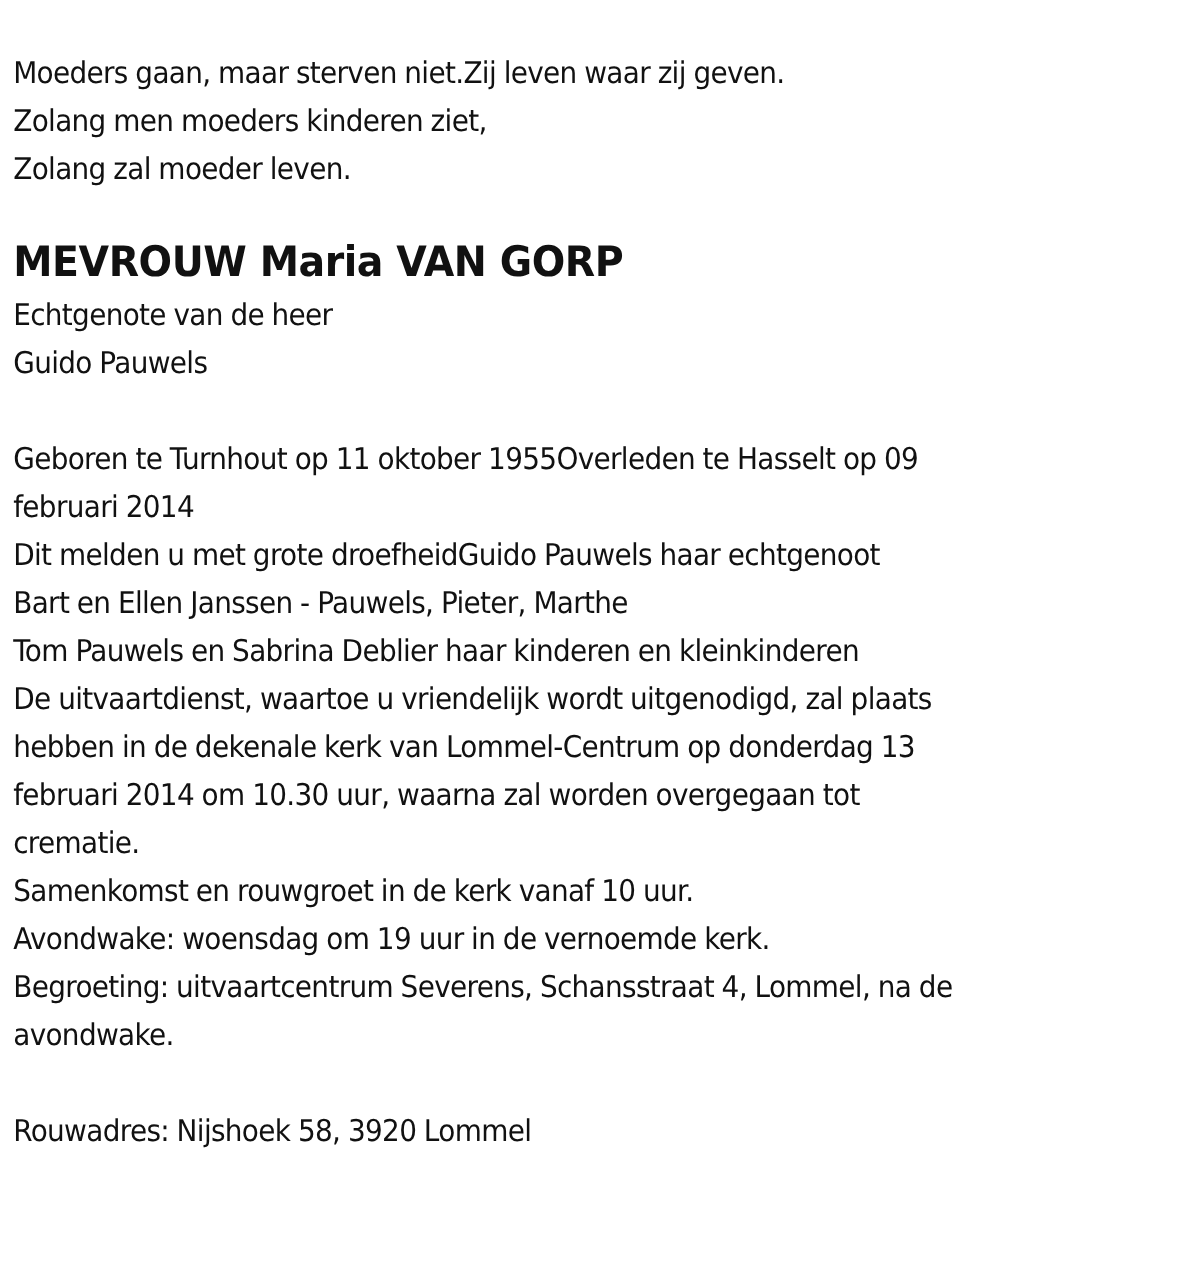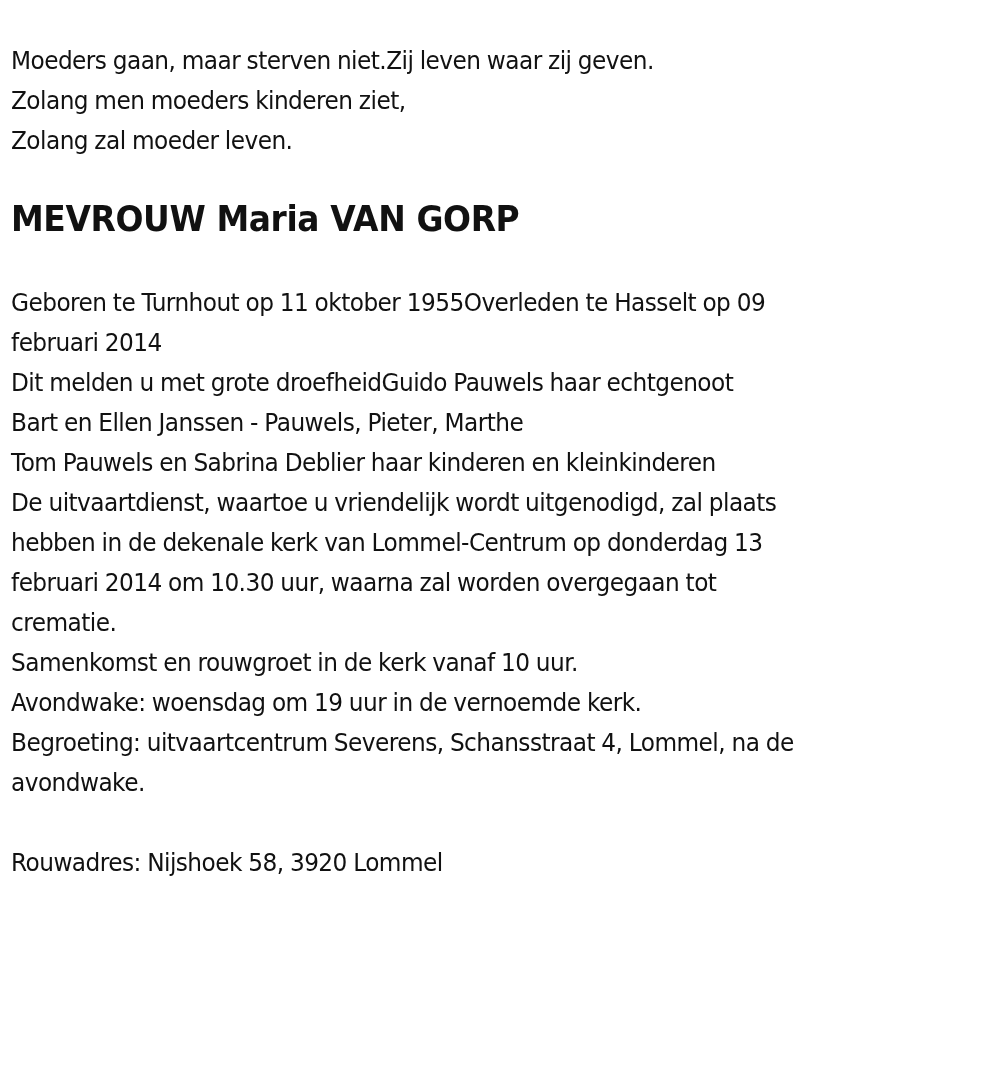--- a/index.html
+++ b/index.html
@@ -54,20 +54,24 @@
 <div class="page">
 
   <div class="poem">
     <div class="line">Moeders gaan, maar sterven niet.Zij leven waar zij geven.</div>
     <div class="line">Zolang men moeders kinderen ziet,</div>
     <div class="line">Zolang zal moeder leven.</div>
   </div>
 
   <div class="title">MEVROUW Maria VAN GORP</div>
 
+  <div>
+    <div class="line">Echtgenote van de heer</div>
+    <div class="line">Guido Pauwels</div>
+  </div>
 
   <div class="gap"></div>
 
   <div>
     <div class="line">Geboren te Turnhout op 11 oktober 1955Overleden te Hasselt op 09</div>
     <div class="line">februari 2014</div>
     <div class="line">Dit melden u met grote droefheidGuido Pauwels haar echtgenoot</div>
     <div class="line">Bart en Ellen Janssen - Pauwels, Pieter, Marthe</div>
     <div class="line">Tom Pauwels en Sabrina Deblier haar kinderen en kleinkinderen</div>
     <div class="line">De uitvaartdienst, waartoe u vriendelijk wordt uitgenodigd, zal plaats</div>

